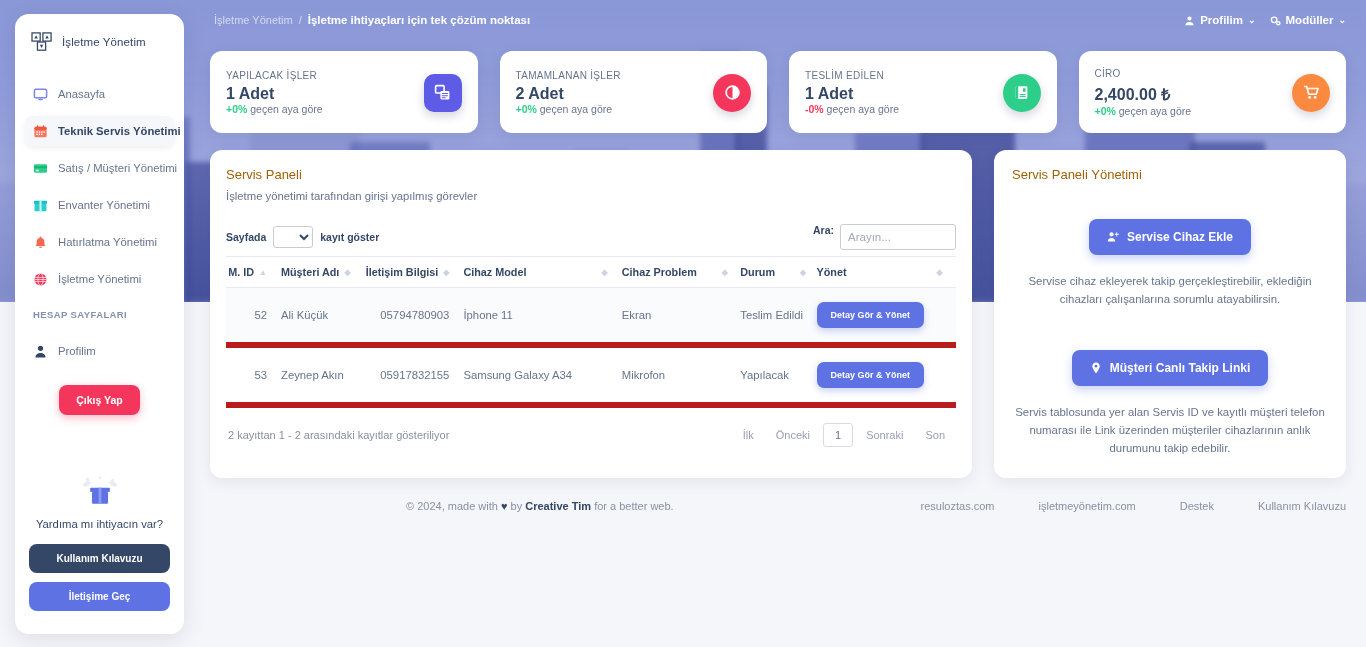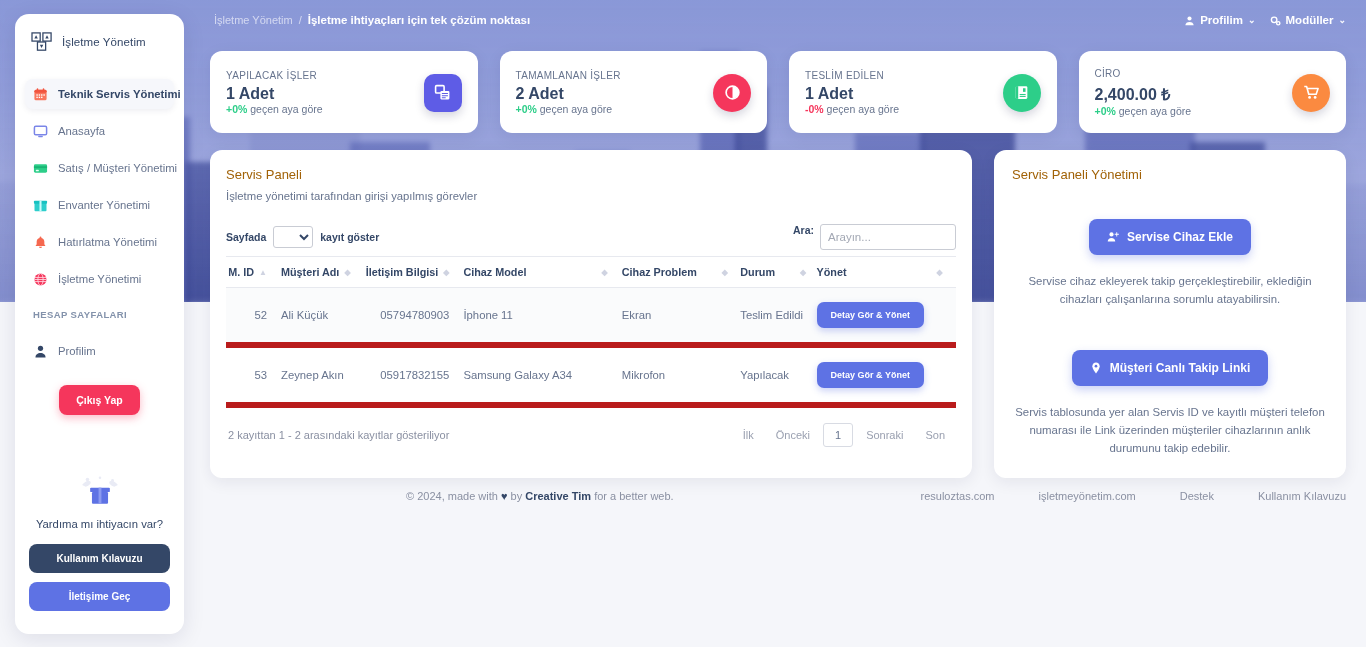--- a/index.html
+++ b/index.html
@@ -169,21 +169,21 @@
     margin-top: 22px; margin-bottom: 6px;
   }
   .len-box { display: flex; align-items: center; gap: 7px; font-size: 10.5px; font-weight: bold; color: #344767; }
   .len-select {
     width: 40px; height: 22px;
     border: 1px solid #c9ccd4; border-radius: 3px;
     background: #fff; font-family: inherit; font-size: 10px; color: #344767;
   }
   .search-box { display: flex; align-items: flex-start; gap: 6px; font-size: 10.5px; font-weight: bold; color: #344767; }
   .search-input {
-    width: 136px; height: 26px;
+    width: 116px; height: 26px;
     border: 1px solid #c9ccd4; border-radius: 3px;
     padding: 0 7px; font-family: inherit; font-size: 11.5px; color: #344767;
     background: #fff;
   }
   .search-input::placeholder { color: #a3a8b4; }
 
   table.grid { width: 100%; border-collapse: collapse; }
   table.grid thead th {
     text-align: left; font-size: 10.8px; font-weight: bold; color: #344767;
     padding: 9px 7px 9px 0; border-top: 1px solid #e7e9ef; border-bottom: 1px solid #e7e9ef;
@@ -231,21 +231,21 @@
   }
   .rp-btn svg { width: 12px; height: 12px; display: block; }
   .rp-gap1 { height: 29px; }
   .rp-text {
     font-size: 11.4px; color: #67748e; line-height: 18px;
     max-width: 318px; margin: 0 auto;
   }
   .rp-gap2 { height: 42px; }
 
   .footer {
-    position: absolute; left: 196px; right: 0; top: 490px;
+    position: absolute; left: 196px; right: 0; top: 500px;
     display: flex; align-items: center; justify-content: space-between;
     padding: 0 20px 0 14px;
     z-index: 5;
   }
   .foot-left { font-size: 11px; color: #8a90a2; }
   .foot-left b { color: #344767; font-weight: bold; }
   .foot-heart { color: #344767; }
   .foot-links { display: flex; gap: 44px; }
   .foot-links a { font-size: 11px; color: #8a90a2; text-decoration: none; cursor: pointer; }
 </style>
@@ -312,45 +312,45 @@
         <rect x="7" y="11" width="9" height="9" fill="#fff" stroke="#344767" stroke-width="1.4"></rect>
         <path d="M3.6 7.2 5.5 3.6 7.4 7.2z" fill="#344767"></path>
         <path d="M15.6 7.2 17.5 3.6 19.4 7.2z" fill="#344767"></path>
         <path d="M9.6 14 11.5 17.6 13.4 14z" fill="#344767"></path>
       </svg>
       <span class="brand-text">İşletme Yönetim</span>
     </div>
     <div class="brand-divider"></div>
 
     <nav class="nav">
+      <div class="nav-item">
+        <svg class="nav-ico" viewBox="0 0 16 16">
+          <rect x="1.5" y="2.5" width="13" height="9" rx="1.4" fill="none" stroke="#7b86e8" stroke-width="1.6"></rect>
+          <rect x="5.5" y="12.6" width="5" height="1.4" rx=".7" fill="#7b86e8"></rect>
+        </svg>
+        <span>Anasayfa</span>
+      </div>
+
       <div class="nav-item active">
         <svg class="nav-ico" viewBox="0 0 16 16">
           <rect x="1.5" y="3" width="13" height="11" rx="1.6" fill="#f9765e"></rect>
           <rect x="1.5" y="3" width="13" height="3.2" rx="1.6" fill="#f1543f"></rect>
           <rect x="4" y="1.2" width="1.6" height="3" rx=".8" fill="#f1543f"></rect>
           <rect x="10.4" y="1.2" width="1.6" height="3" rx=".8" fill="#f1543f"></rect>
           <g fill="#fff">
             <rect x="3.6" y="7.8" width="1.5" height="1.5"></rect>
               <rect x="6.1" y="7.8" width="1.5" height="1.5"></rect>
             <rect x="8.6" y="7.8" width="1.5" height="1.5"></rect>
               <rect x="11.1" y="7.8" width="1.5" height="1.5"></rect>
             <rect x="3.6" y="10.3" width="1.5" height="1.5"></rect>
               <rect x="6.1" y="10.3" width="1.5" height="1.5"></rect>
             <rect x="8.6" y="10.3" width="1.5" height="1.5"></rect>
           </g>
         </svg>
         <span>Teknik Servis Yönetimi</span>
-      </div>
-
-      <div class="nav-item">
-        <svg class="nav-ico" viewBox="0 0 16 16">
-          <rect x="1.5" y="2.5" width="13" height="9" rx="1.4" fill="none" stroke="#7b86e8" stroke-width="1.6"></rect>
-          <rect x="5.5" y="12.6" width="5" height="1.4" rx=".7" fill="#7b86e8"></rect>
-        </svg>
-        <span>Anasayfa</span>
       </div>
 
       <div class="nav-item">
         <svg class="nav-ico" viewBox="0 0 16 16">
           <rect x="1" y="3.5" width="14" height="9" rx="1.5" fill="#2dce89"></rect>
           <rect x="1" y="5.6" width="14" height="2" fill="#19b474"></rect>
           <rect x="3" y="9.3" width="3.2" height="1.6" rx=".6" fill="#eafff5"></rect>
         </svg>
         <span>Satış / Müşteri Yönetimi</span>
       </div>

